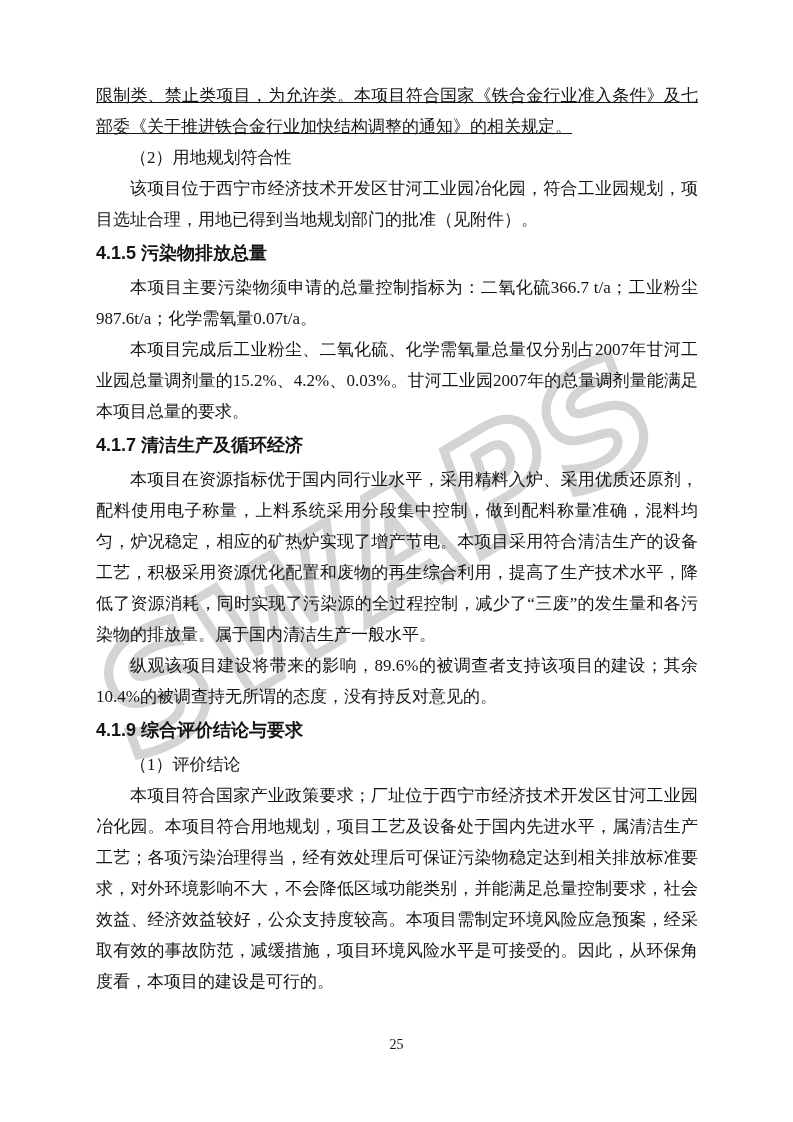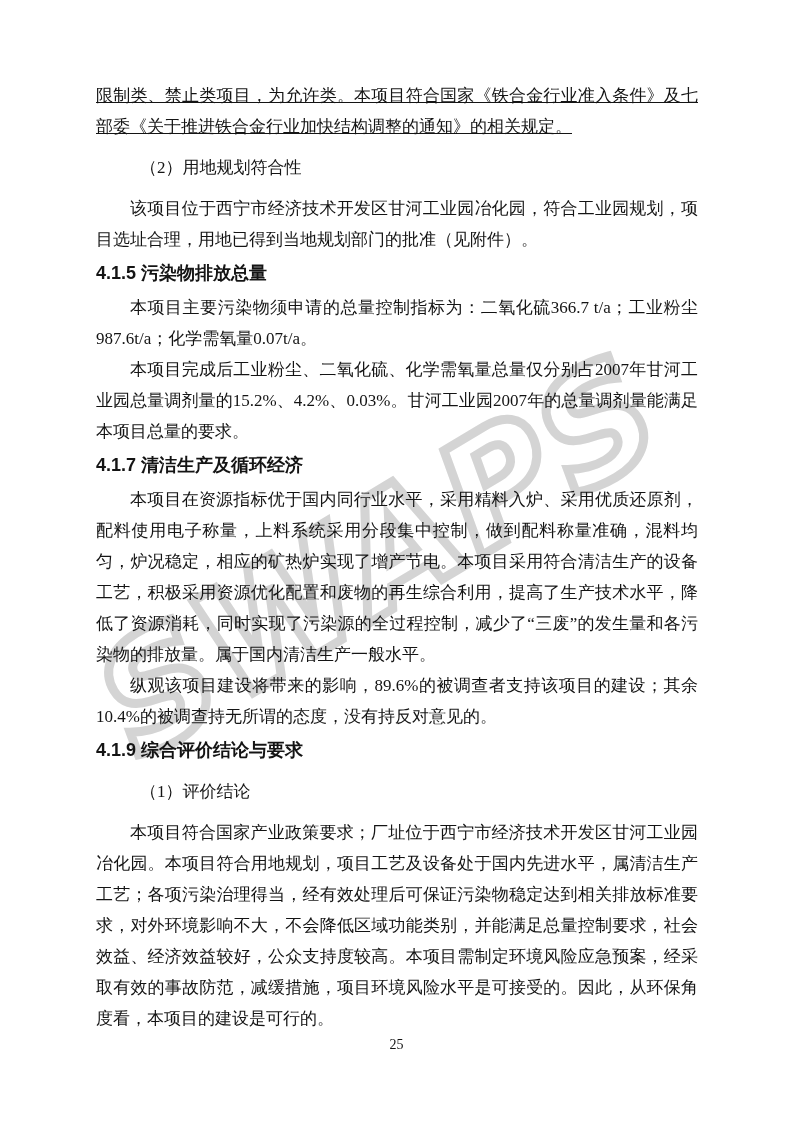--- a/index.html
+++ b/index.html
@@ -32,21 +32,21 @@
   }
   .para {
     margin: 0;
     text-indent: 2em;
   }
   .para.no-indent {
     text-indent: 0;
     text-decoration: underline;
   }
   .subline {
-    margin: 10px;
+    margin: 0;
     text-indent: 2em;
   }
   .heading {
     margin: 3px 0 3px 0;
     font-family: "Liberation Sans", "DejaVu Sans", sans-serif;
     font-weight: 700;
     font-size: 18px;
     line-height: 31px;
     text-align: left;
     text-indent: 0;

